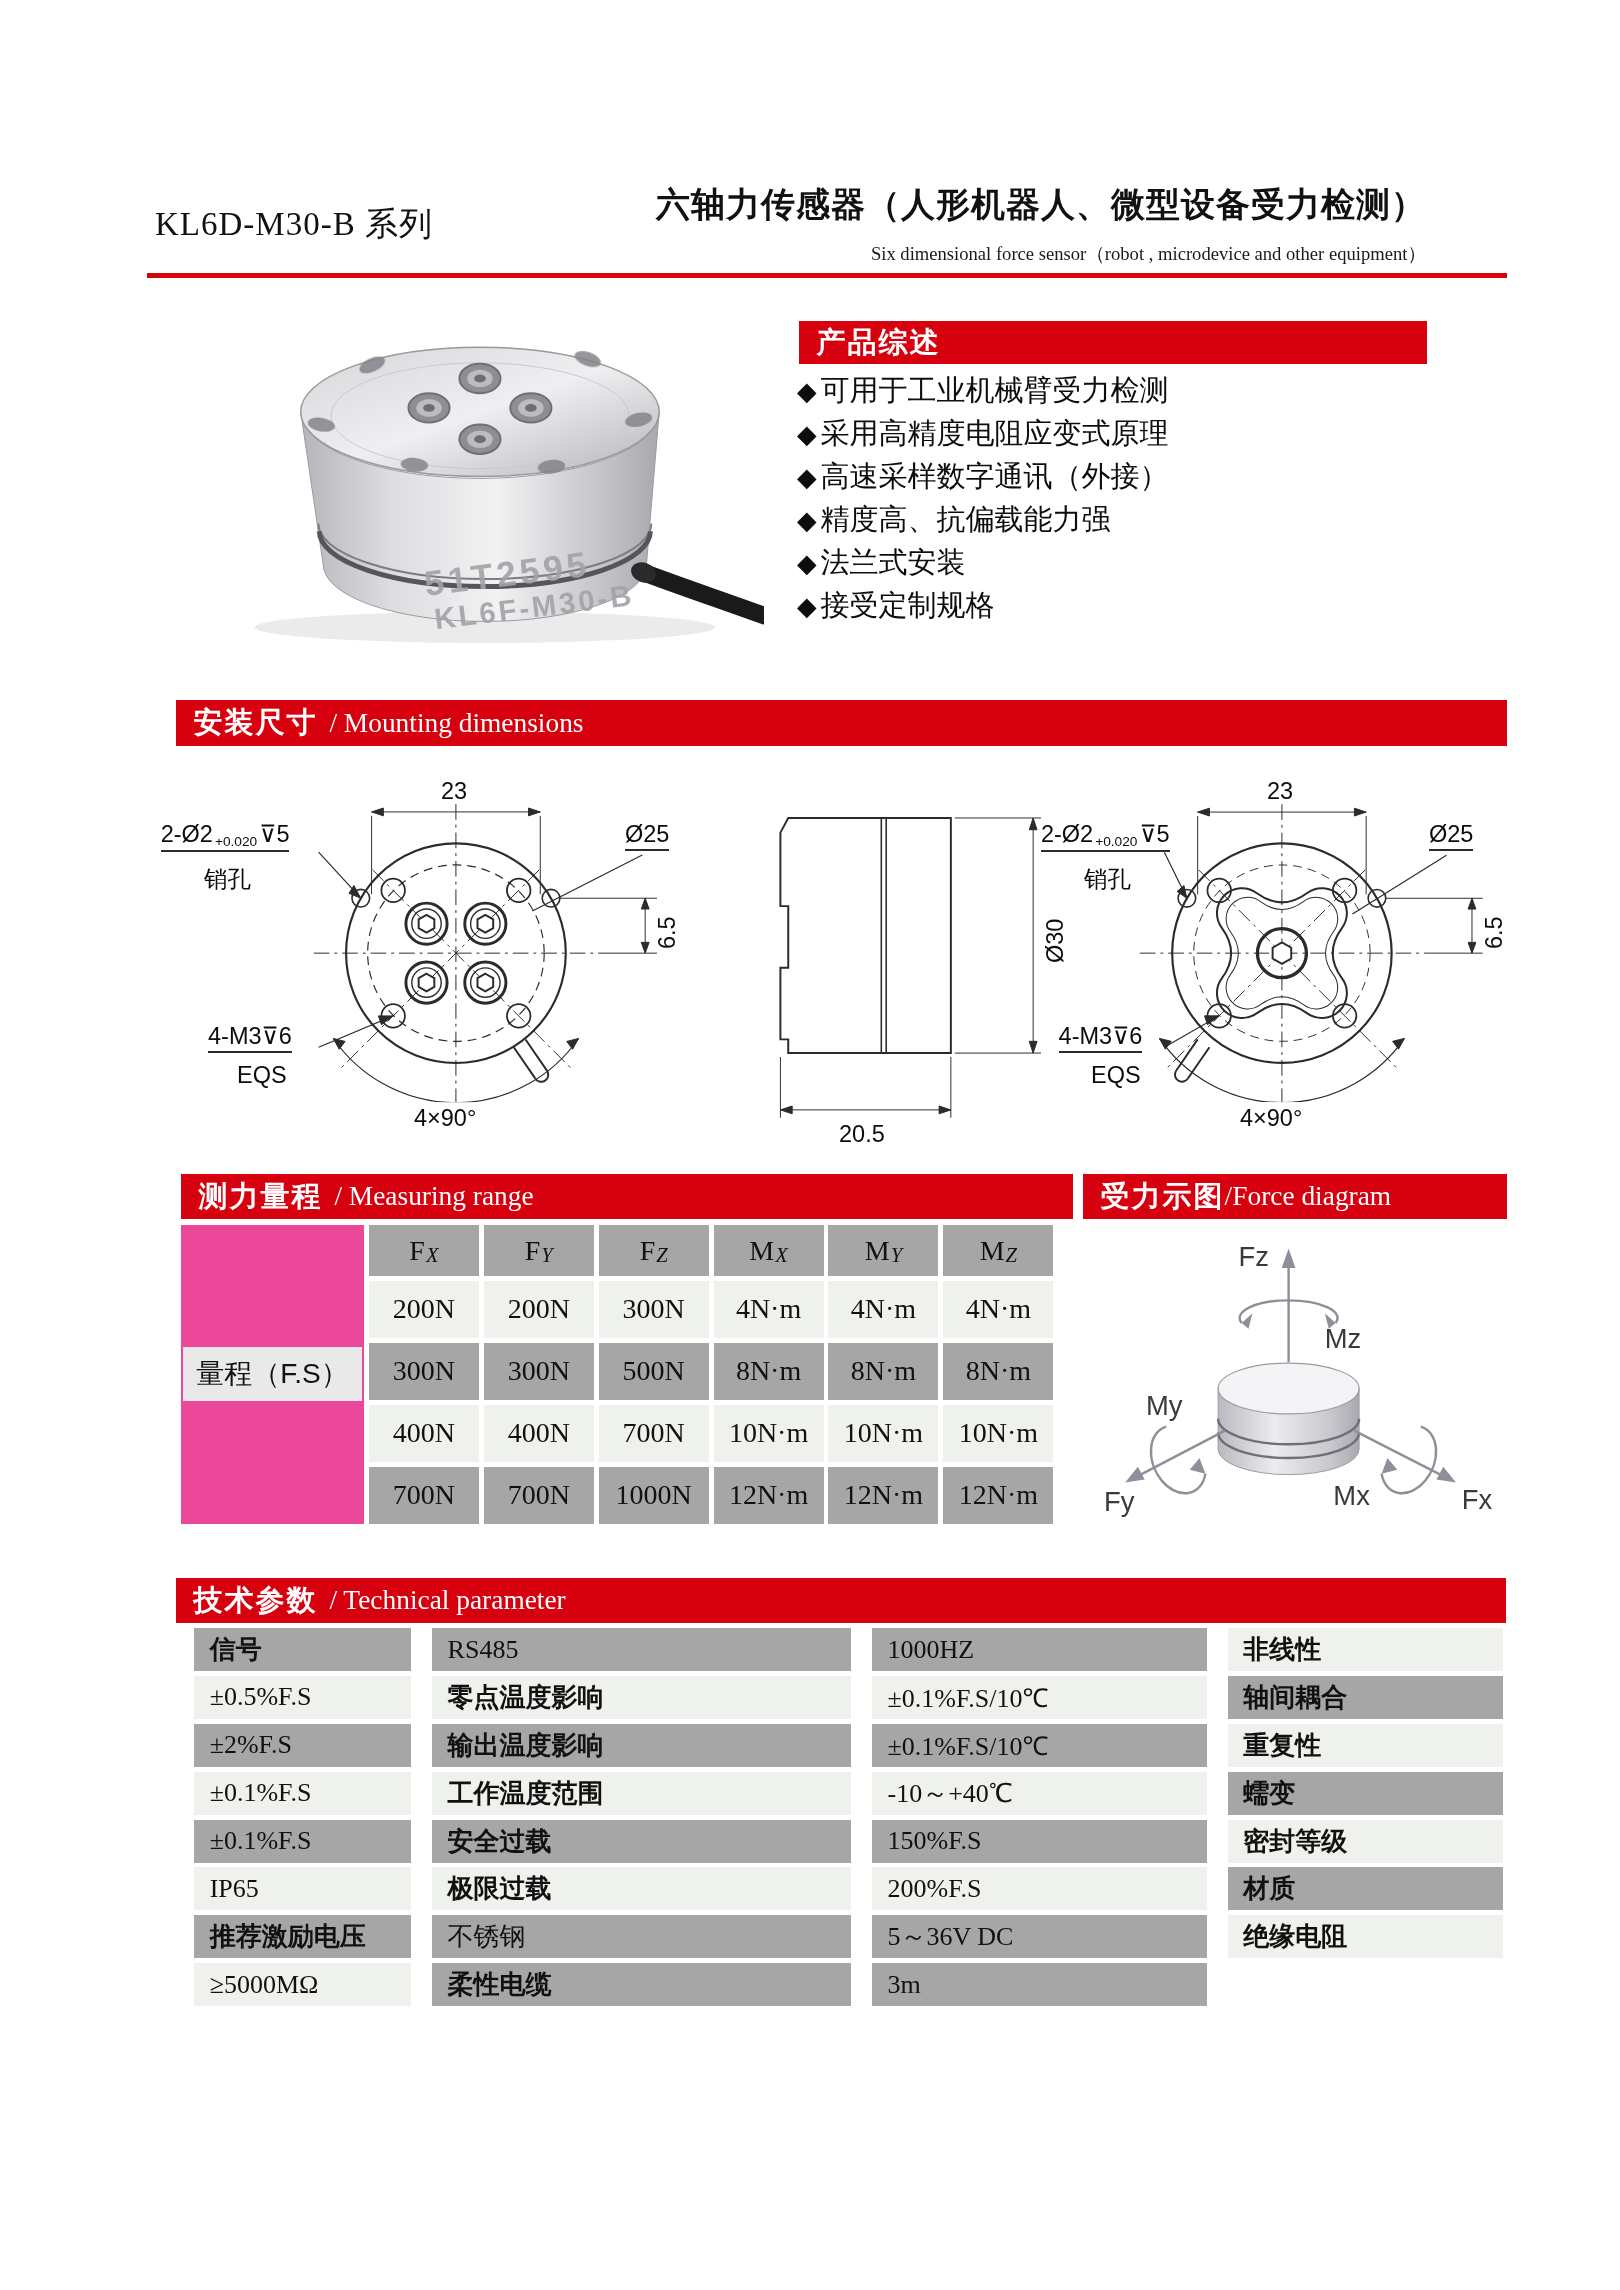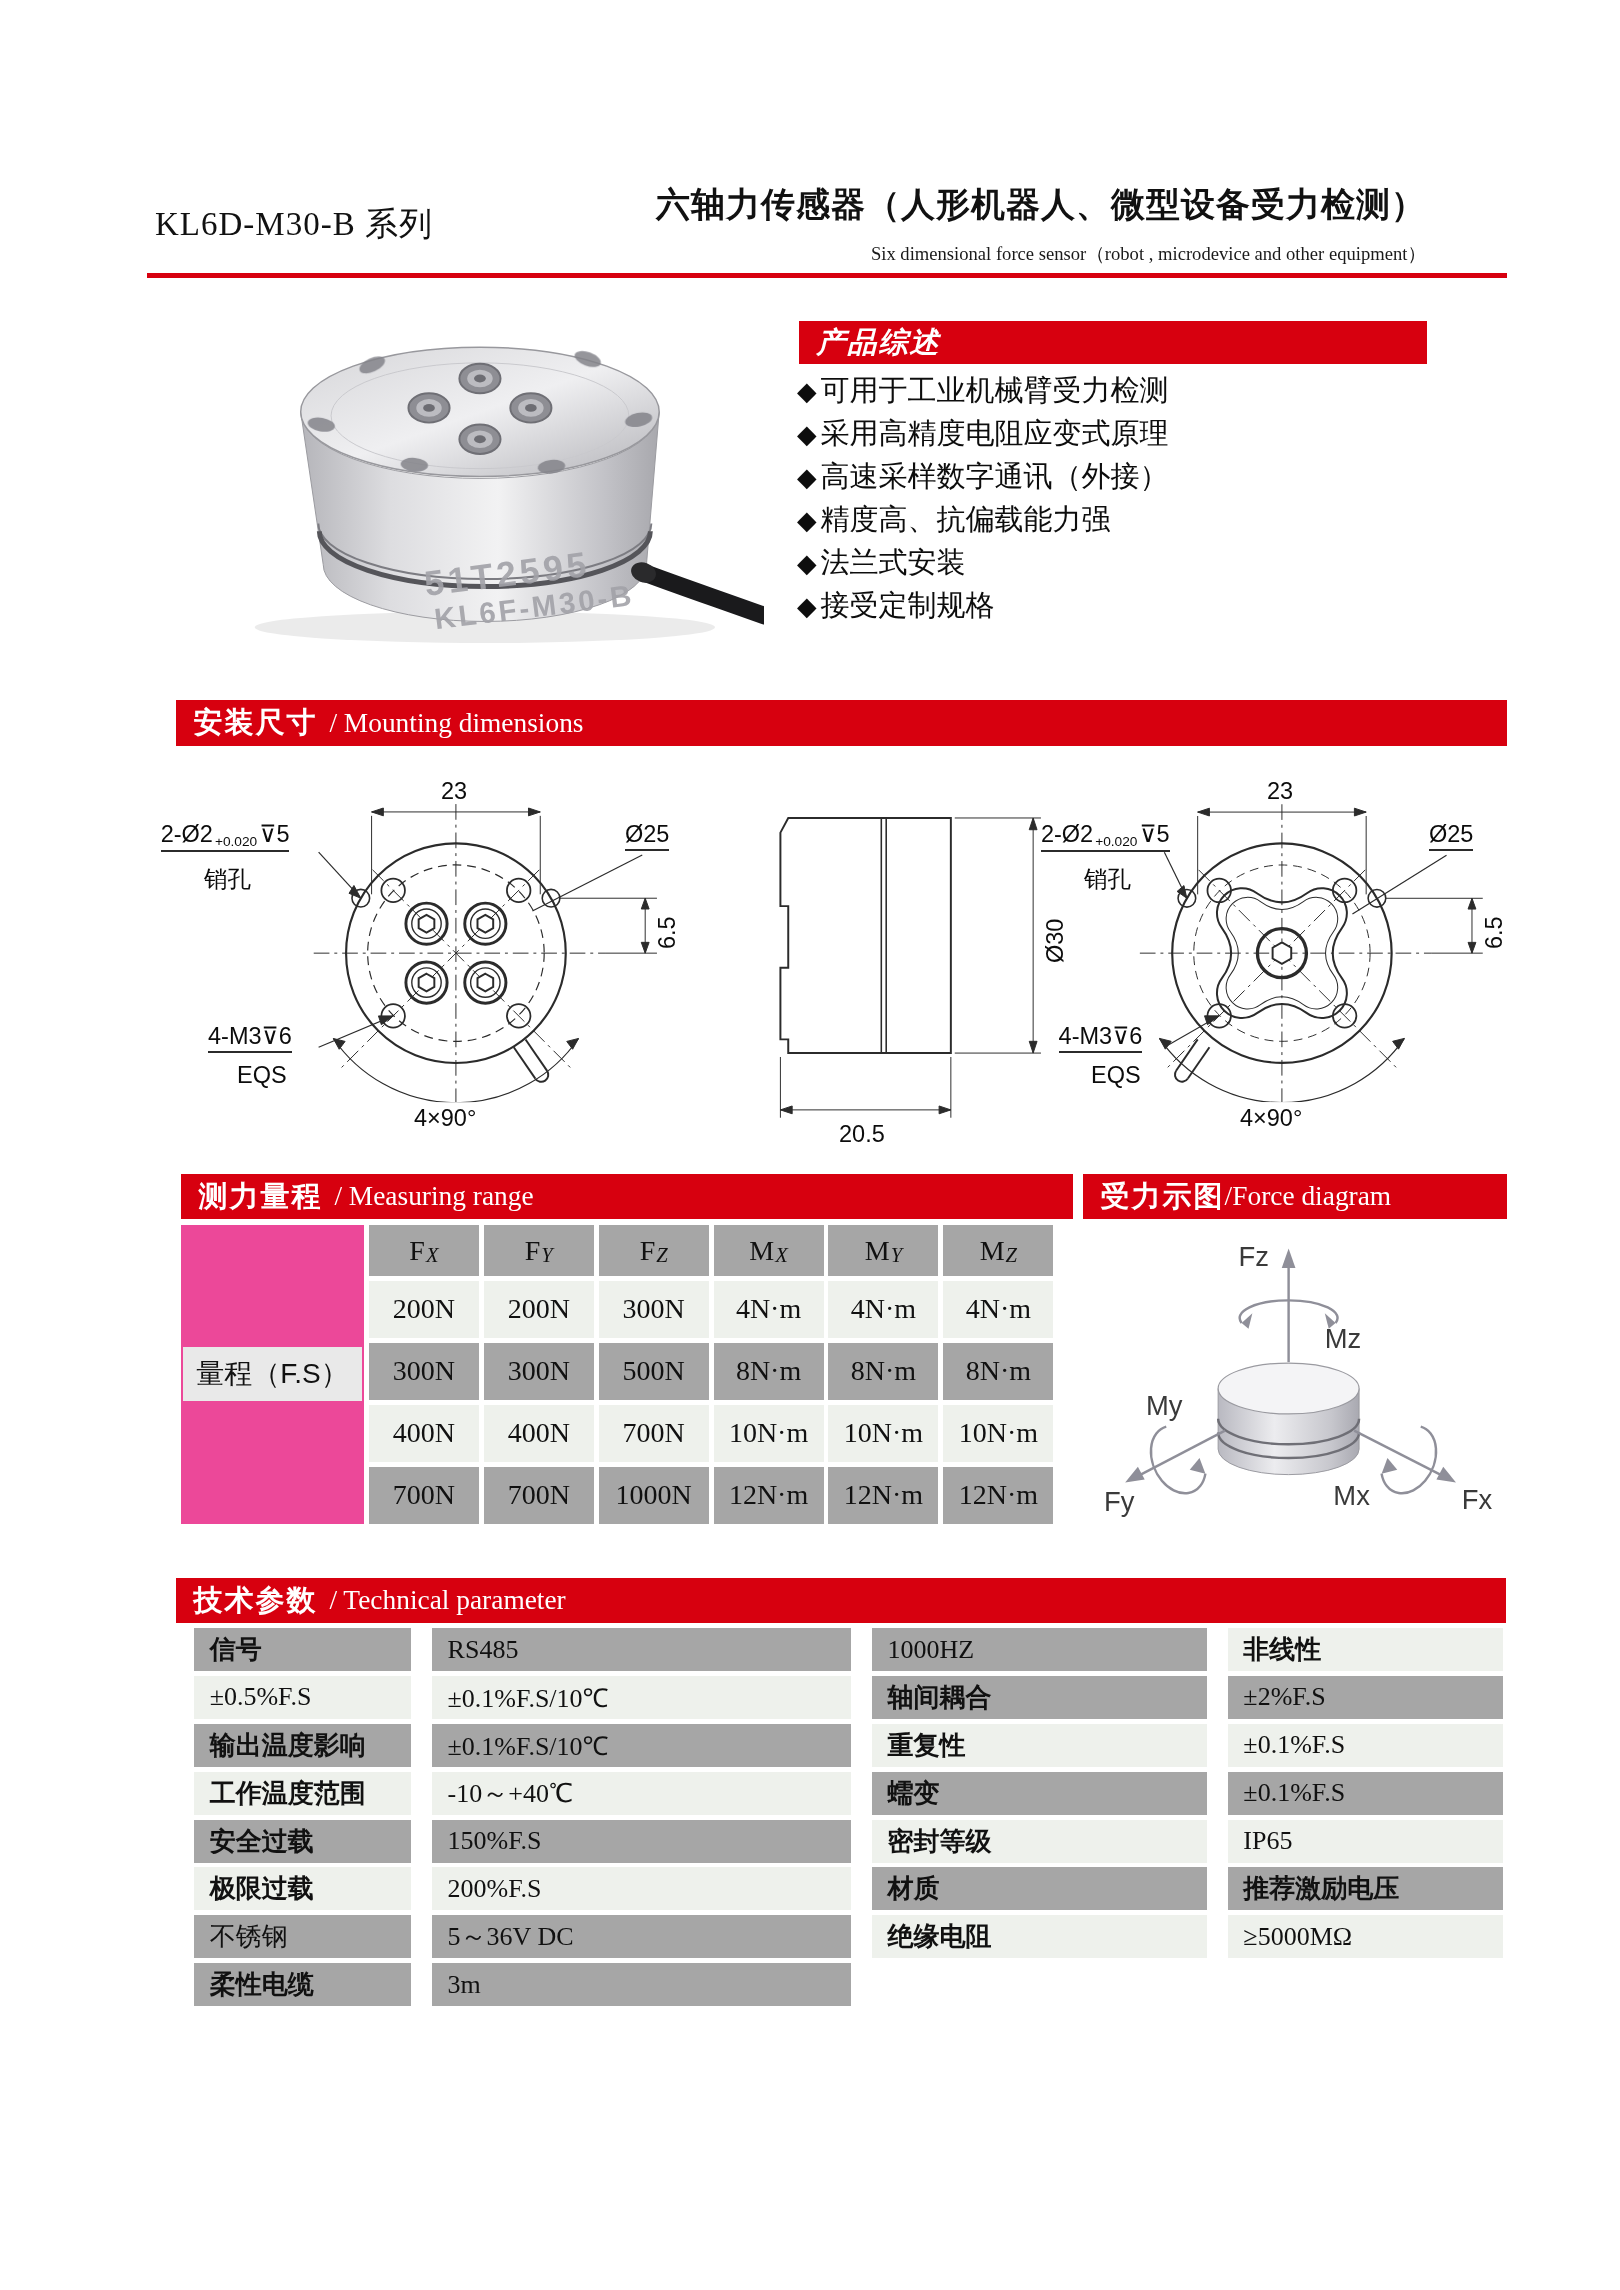--- a/index.html
+++ b/index.html
@@ -12,21 +12,21 @@
               font-size:34px;font-weight:700;letter-spacing:1px;}
   .sub-title{position:absolute;left:544px;top:241px;width:882px;text-align:right;
              font-family:"Liberation Serif",serif;font-size:18.6px;color:#1a1a1a;}
   .rule{position:absolute;left:147px;top:273px;width:1360px;height:4.9px;background:#d7000f;}
   
   .banner{position:absolute;background:#d7000f;color:#fff;display:flex;align-items:center;
           padding-left:17.6px;box-sizing:border-box;}
   .banner .zh{font-weight:700;font-size:29px;letter-spacing:2px;}
   .banner .en{font-family:"Liberation Serif",serif;font-size:27.4px;margin-left:11.8px;font-weight:400;}
   
-  .ov-banner{left:799px;top:321px;width:628px;height:43px;font-style:italic;}
+  .ov-banner{left:799px;top:321px;width:628px;height:43px;}
   .bullets{position:absolute;left:797px;top:369px;width:667px;}
   .bullet{height:43px;display:flex;align-items:center;font-size:29px;color:#0d0d0d;}
   .bullet .mark{font-size:25.5px;margin-right:3.9px;}
   
   .mt-banner{left:176px;top:700px;width:1331px;height:46px;}
   .mr-banner{left:181px;top:1174px;width:892px;height:45px;}
   .fd-banner{left:1083px;top:1174px;width:424px;height:45px;}
   .tp-banner{left:176px;top:1578px;width:1330px;height:45px;}
   
   .draw{position:absolute;}
@@ -467,20 +467,21 @@
     <span class="en">/ Technical parameter</span>
   </div>
 
   <div class="tp-table">
     <div class="cell param r-gray">信号</div>
     <div class="cell val r-gray">RS485</div>
     <div class="cell val r-gray">1000HZ</div>
 
     <div class="cell param r-light">非线性</div>
     <div class="cell val r-light">±0.5%F.S</div>
+    <div class="cell param r-light">零点温度影响</div>
     <div class="cell val r-light">±0.1%F.S/10℃</div>
 
     <div class="cell param r-gray">轴间耦合</div>
     <div class="cell val r-gray">±2%F.S</div>
     <div class="cell param r-gray">输出温度影响</div>
     <div class="cell val r-gray">±0.1%F.S/10℃</div>
 
     <div class="cell param r-light">重复性</div>
     <div class="cell val r-light">±0.1%F.S</div>
     <div class="cell param r-light">工作温度范围</div>

